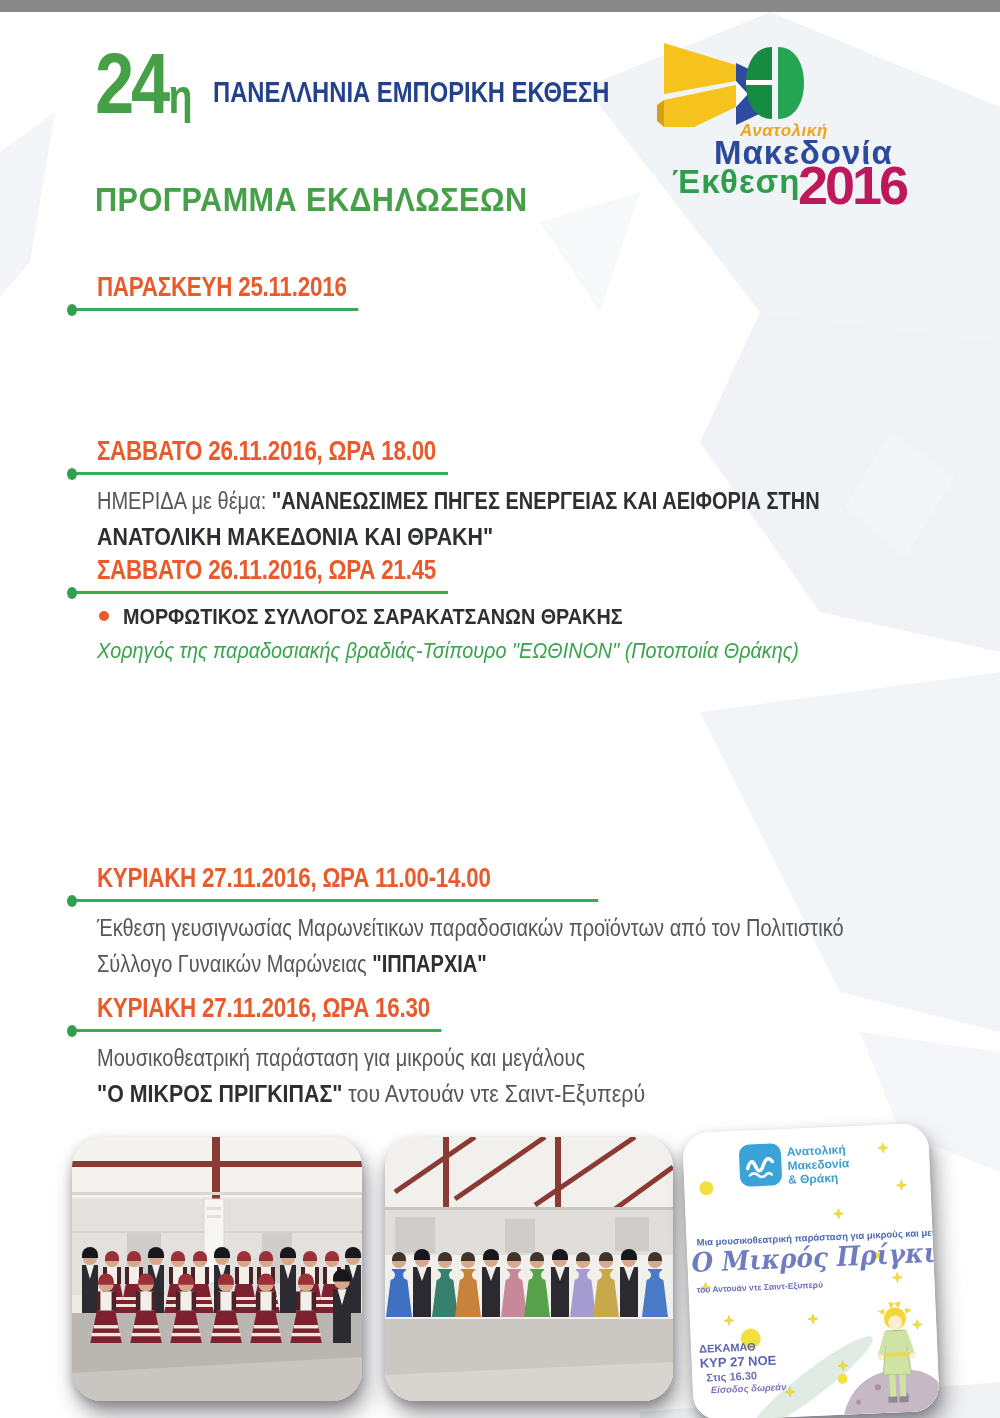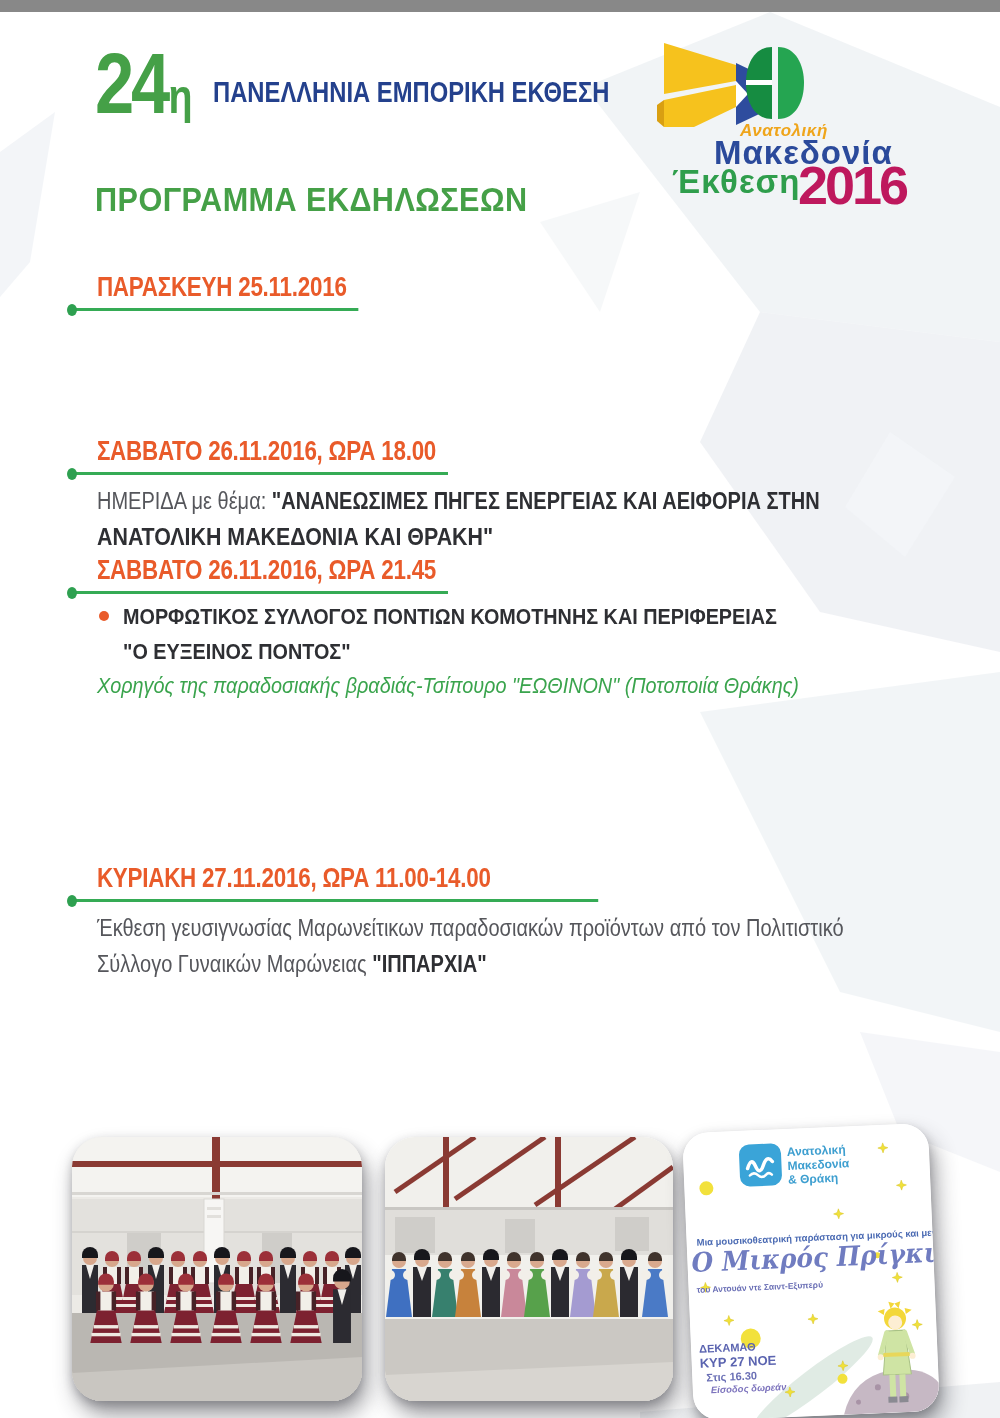--- a/index.html
+++ b/index.html
@@ -150,33 +150,40 @@
     <div class="dw"><span>ΣΑΒΒΑΤΟ 26.11.2016, ΩΡΑ 18.00</span></div>
     <div class="desc">
       <span class="dline tight"><span>ΗΜΕΡΙΔΑ με θέμα: </span><span class="b">"ΑΝΑΝΕΩΣΙΜΕΣ ΠΗΓΕΣ ΕΝΕΡΓΕΙΑΣ ΚΑΙ ΑΕΙΦΟΡΙΑ ΣΤΗΝ</span></span>
       <span class="dline"><span class="b">ΑΝΑΤΟΛΙΚΗ ΜΑΚΕΔΟΝΙΑ ΚΑΙ ΘΡΑΚΗ"</span></span>
     </div>
   </section>
 
   <section class="event" style="top:543px">
     <div class="dw"><span>ΣΑΒΒΑΤΟ 26.11.2016, ΩΡΑ 21.45</span></div>
     <ul class="bullets">
-      <li><span class="blin">ΜΟΡΦΩΤΙΚΟΣ ΣΥΛΛΟΓΟΣ ΠΟΝΤΙΩΝ ΚΟΜΟΤΗΝΗΣ ΚΑΙ ΠΕΡΙΦΕΡΕΙΑΣ</span><div class="blin">"Ο ΕΥΞΕΙΝΟΣ ΠΟΝΤΟΣ"</div></li>
+      <li><span class="blin">ΜΟΡΦΩΤΙΚΟΣ ΣΥΛΛΟΓΟΣ ΣΑΡΑΚΑΤΣΑΝΩΝ ΘΡΑΚΗΣ</span></li>
     </ul>
     <div><span class="sponsor">Χορηγός της παραδοσιακής βραδιάς-Τσίπουρο "ΕΩΘΙΝΟΝ" (Ποτοποιία Θράκης)</span></div>
   </section>
 
   <section class="event" style="top:851px">
     <div class="dw ext"><span>ΚΥΡΙΑΚΗ 27.11.2016, ΩΡΑ 11.00-14.00</span></div>
     <div class="desc">
       <span class="dline tight"><span>Έκθεση γευσιγνωσίας  Μαρωνείτικων παραδοσιακών προϊόντων από τον Πολιτιστικό</span></span>
       <span class="dline tight"><span>Σύλλογο Γυναικών Μαρώνειας </span><span class="b">"ΙΠΠΑΡΧΙΑ"</span></span>
     </div>
   </section>
 
+  <section class="event" style="top:981px">
+    <div class="dw"><span>ΚΥΡΙΑΚΗ 27.11.2016, ΩΡΑ 16.30</span></div>
+    <div class="desc">
+      <span class="dline tight"><span>Μουσικοθεατρική παράσταση για μικρούς και μεγάλους</span></span>
+      <span class="dline"><span class="b">"Ο  ΜΙΚΡΟΣ ΠΡΙΓΚΙΠΑΣ"</span><span> του Αντουάν ντε Σαιντ-Εξυπερύ</span></span>
+    </div>
+  </section>
 
   <div class="photo photo1">
     <svg viewBox="0 0 290 264" preserveAspectRatio="none">
       <defs>
         <g id="f1f">
           <path d="M-14 0 L14 0 L8 -30 L-8 -30 Z" fill="#7d2130"></path>
           <rect x="-13" y="-9" width="26" height="3" fill="#efe8e1"></rect>
           <rect x="-11" y="-16" width="22" height="3" fill="#efe8e1"></rect>
           <rect x="-7" y="-46" width="14" height="17" fill="#f2efe9"></rect>
           <rect x="-9" y="-46" width="4" height="17" fill="#472227"></rect>

